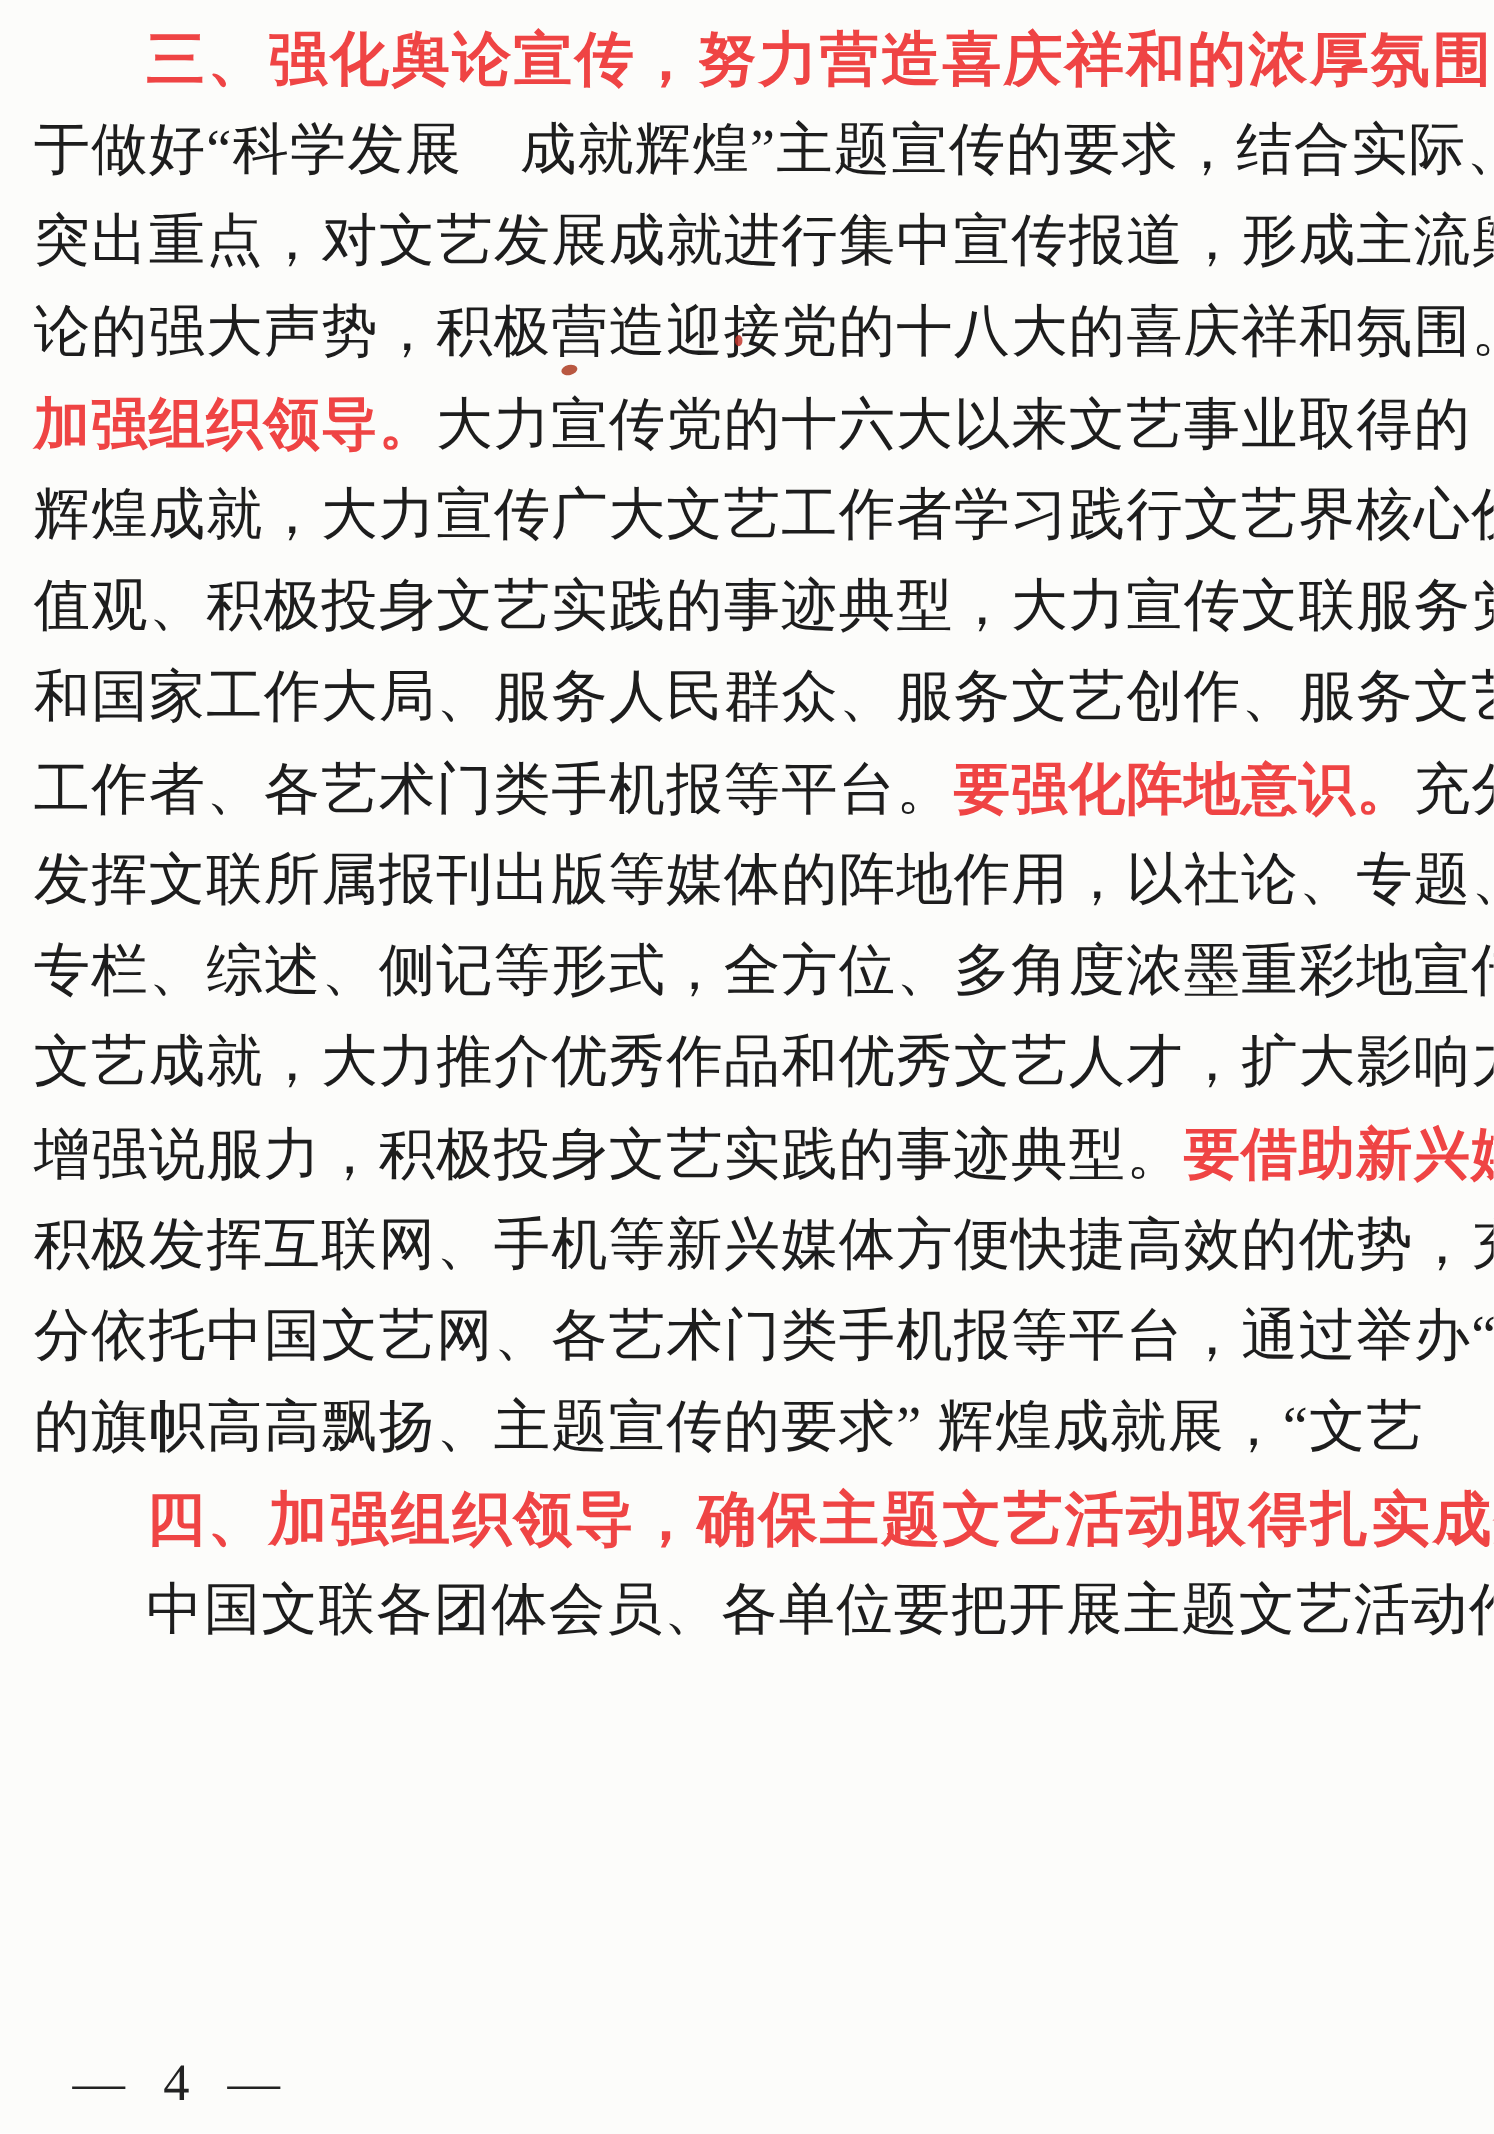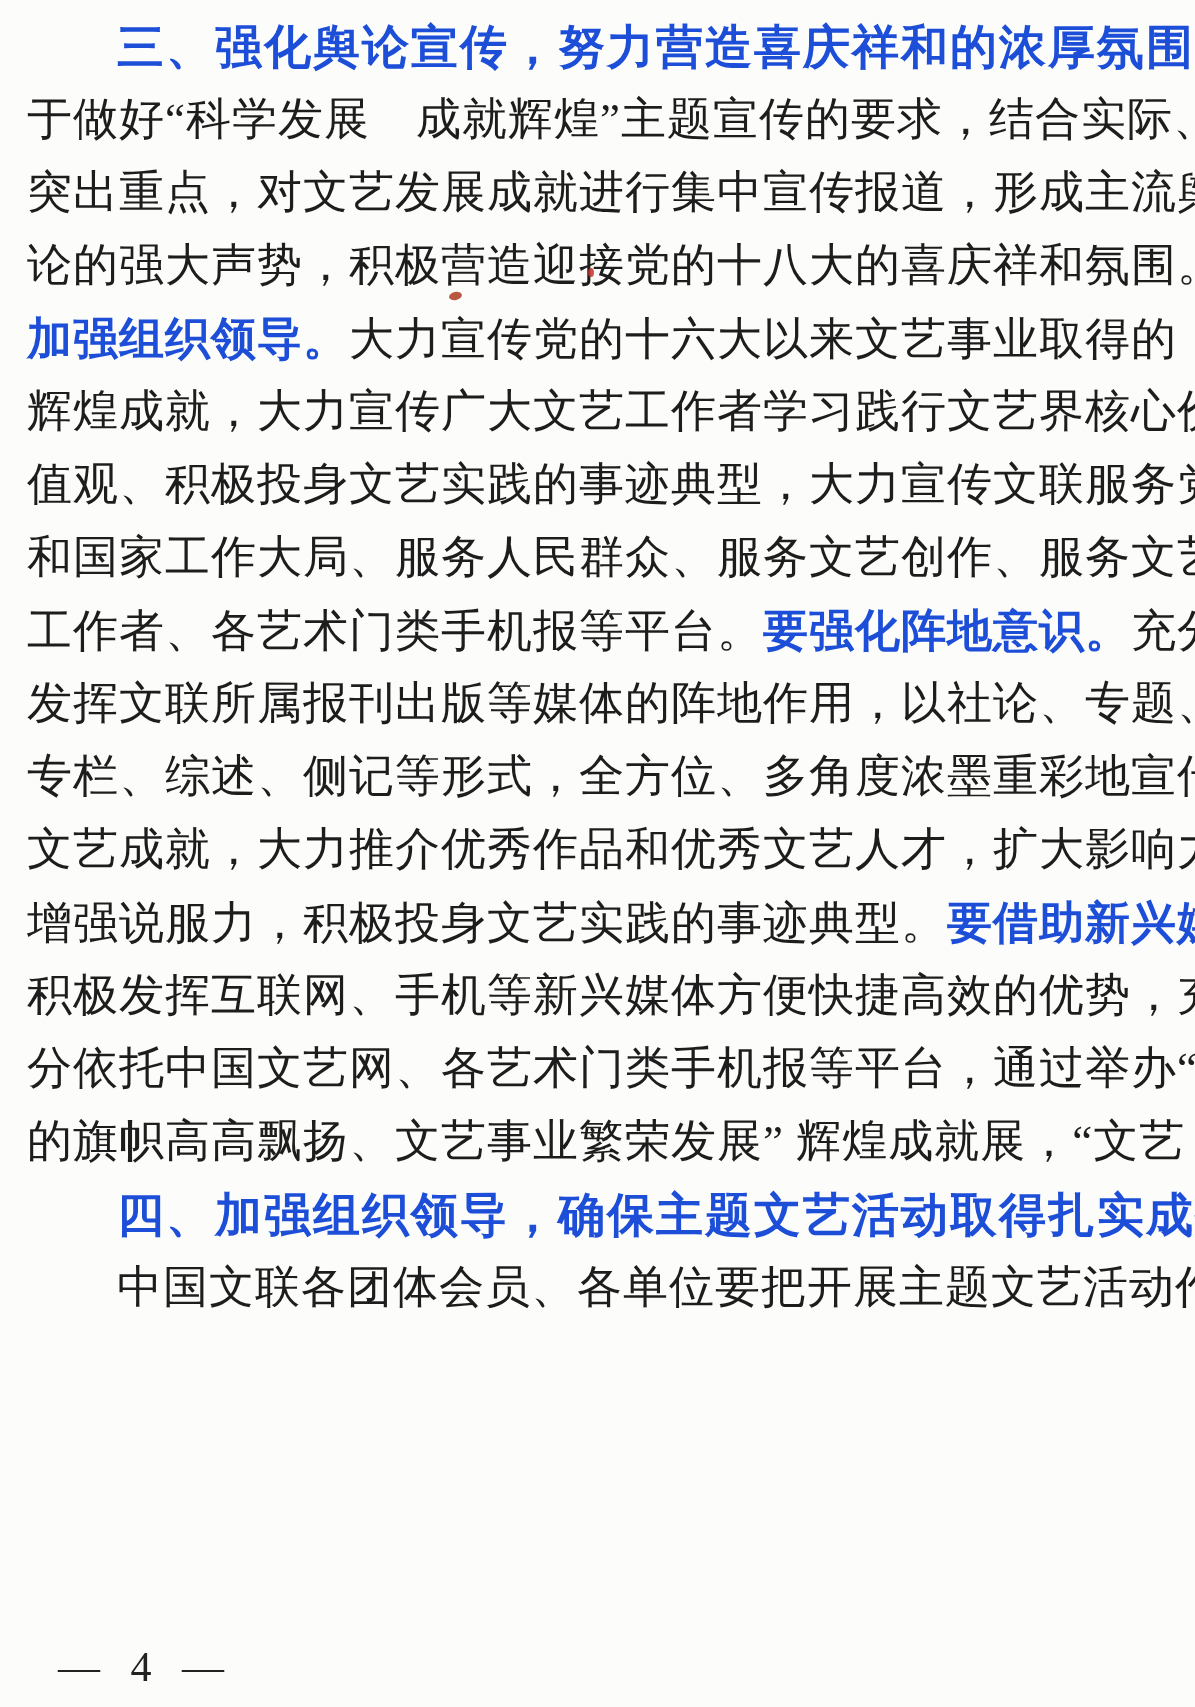--- a/index.html
+++ b/index.html
@@ -37,21 +37,21 @@
     letter-spacing: 2px;
     color: #111111;
     font-family: "Liberation Sans", "DejaVu Sans", sans-serif;
   }
   .line.indent {
     padding-left: 90px;
   }
   .seg { display: inline; }
   .seg.bold {
     font-weight: 700;
-    color: #1d4ed8;
+    color: #ef4444;
     font-family: "Liberation Sans", "DejaVu Sans", sans-serif;
   }
   .footer {
     position: absolute;
     left: 58px;
     bottom: 16px;
     font-size: 42px;
     letter-spacing: 10px;
     color: #222222;
     font-family: "Liberation Serif", "DejaVu Serif", serif;
@@ -91,20 +91,20 @@
       <div class="line body"><span class="seg">辉煌成就，大力宣传广大文艺工作者学习践行文艺界核心价</span></div>
       <div class="line body"><span class="seg">值观、积极投身文艺实践的事迹典型，大力宣传文联服务党</span></div>
       <div class="line body"><span class="seg">和国家工作大局、服务人民群众、服务文艺创作、服务文艺</span></div>
       <div class="line body"><span class="seg">工作者、各艺术门类手机报等平台。</span><span class="seg bold">要强化阵地意识。</span><span class="seg">充分</span></div>
       <div class="line body"><span class="seg">发挥文联所属报刊出版等媒体的阵地作用，以社论、专题、</span></div>
       <div class="line body"><span class="seg">专栏、综述、侧记等形式，全方位、多角度浓墨重彩地宣传</span></div>
       <div class="line body"><span class="seg">文艺成就，大力推介优秀作品和优秀文艺人才，扩大影响力、</span></div>
       <div class="line body"><span class="seg">增强说服力，积极投身文艺实践的事迹典型。</span><span class="seg bold">要借助新兴媒体。</span></div>
       <div class="line body"><span class="seg">积极发挥互联网、手机等新兴媒体方便快捷高效的优势，充</span></div>
       <div class="line body"><span class="seg">分依托中国文艺网、各艺术门类手机报等平台，通过举办“党</span></div>
-      <div class="line body"><span class="seg">的旗帜高高飘扬、文艺事业繁荣发展” 辉煌成就展，“文艺</span></div>
+      <div class="line body"><span class="seg">的旗帜高高飘扬、主题宣传的要求” 辉煌成就展，“文艺</span></div>
       <div class="line heading indent"><span class="seg bold">四、加强组织领导，确保主题文艺活动取得扎实成效</span></div>
       <div class="line body indent"><span class="seg">中国文联各团体会员、各单位要把开展主题文艺活动作</span></div>
     </div>
   <div class="artifact-dot"></div>
   <div class="artifact-speck"></div>
   <div class="footer">— 4 —</div>
 </div>
 
 </body></html>

